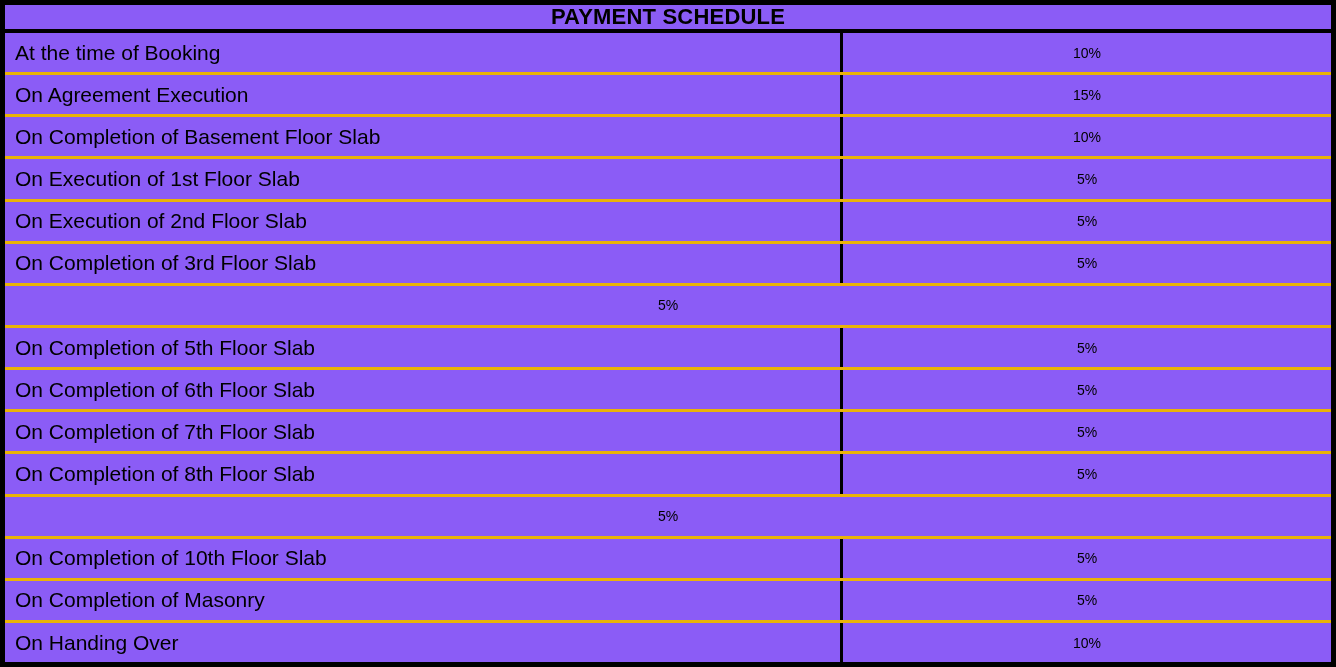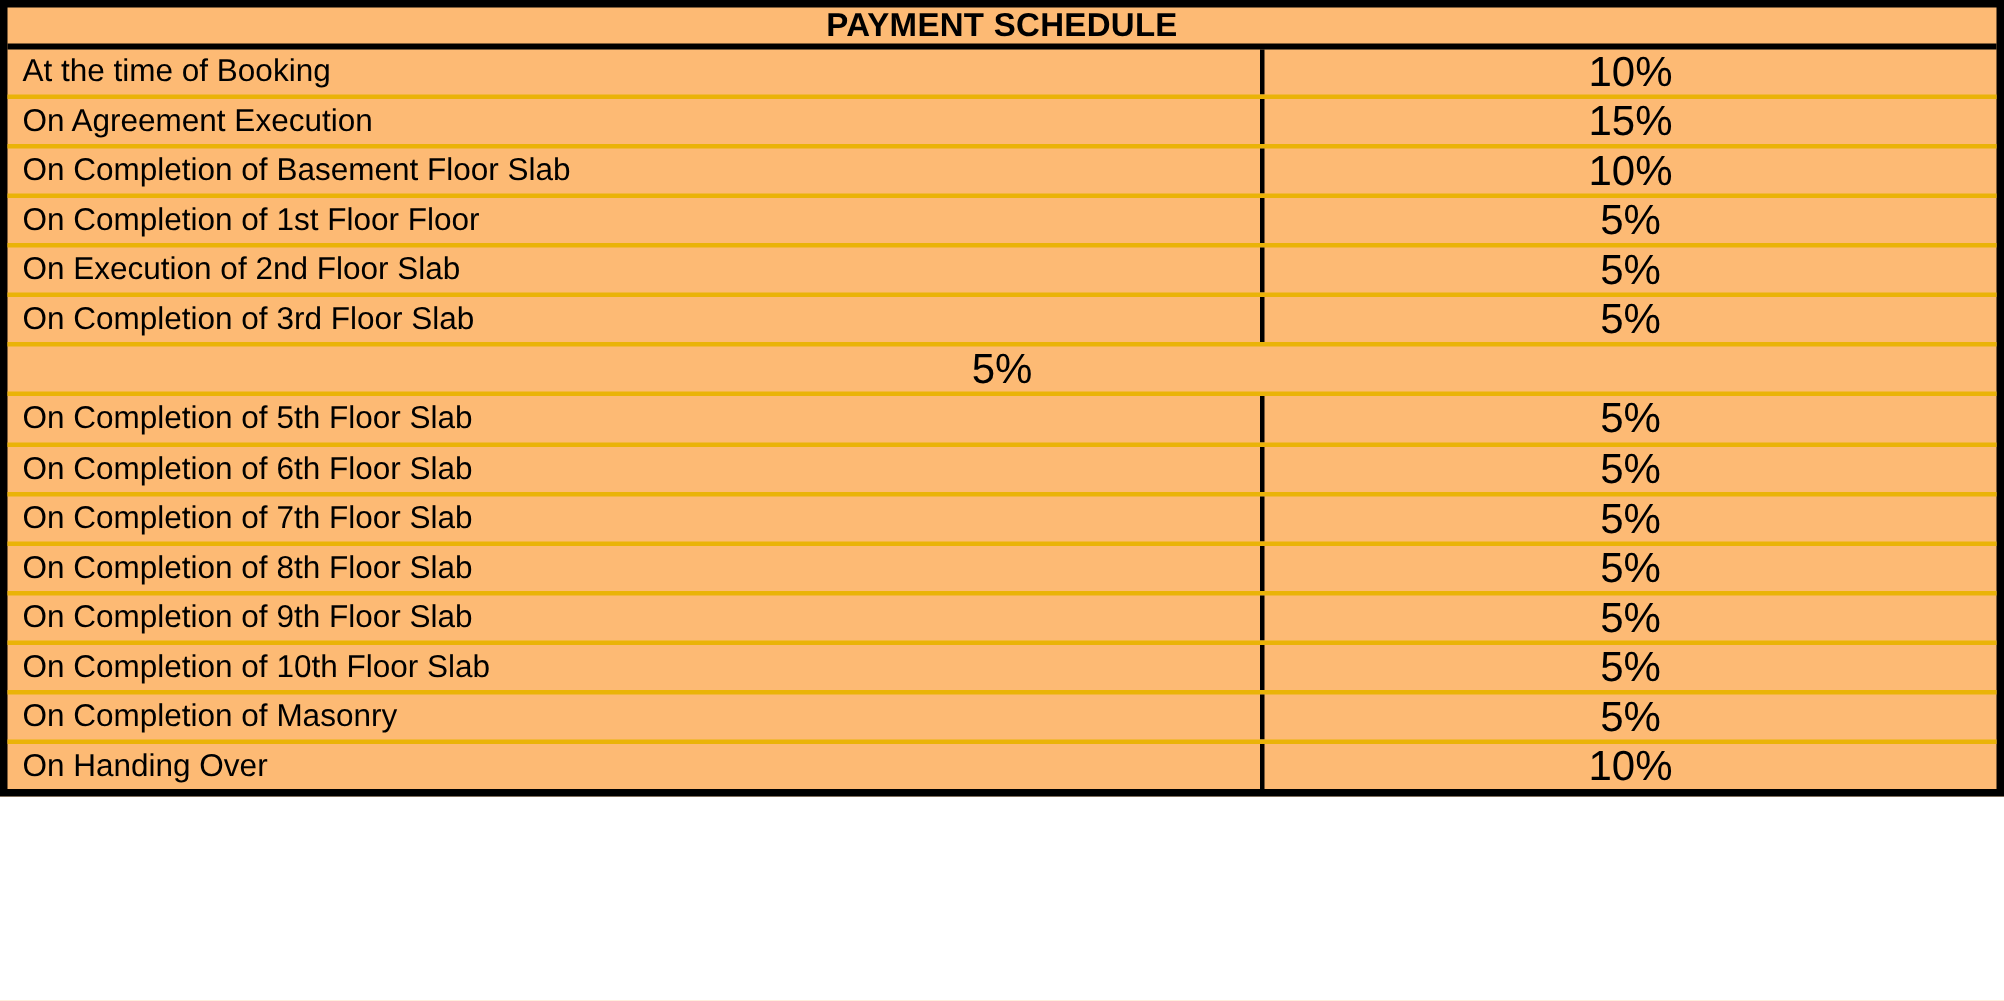--- a/index.html
+++ b/index.html
@@ -6,25 +6,25 @@
   html, body {
     width: 1336px;
     height: 667px;
     background: #ffffff;
     font-family: "Liberation Sans", sans-serif;
     color: #000000;
     overflow: hidden;
   }
   .payment-table {
     width: 1336px;
-    height: 531px;
+    height: 667px;
     border: 5px solid #000000;
     display: flex;
     flex-direction: column;
-    background: #fdba74;
+    background: #8b5cf6;
   }
   .table-header {
     height: 28px;
     flex: 0 0 auto;
     border-bottom: 4px solid #000000;
     display: flex;
     align-items: center;
     justify-content: center;
     font-size: 22px;
     font-weight: bold;
@@ -53,21 +53,21 @@
     padding-left: 10px;
     font-size: 21px;
     white-space: nowrap;
     overflow: hidden;
   }
   .percent-cell {
     flex: 1 1 auto;
     display: flex;
     align-items: center;
     justify-content: center;
-    font-size: 28px;
+    font-size: 14px;
   }
 </style>
 </head>
 <body>
 
 <div class="payment-table">
   <div class="table-header">PAYMENT SCHEDULE</div>
   <div class="table-rows">
   <div class="table-row">
     <div class="milestone-cell">At the time of Booking</div>
@@ -78,21 +78,21 @@
     <div class="milestone-cell">On Agreement Execution</div>
     <div class="percent-cell">15%</div>
   </div>
 
   <div class="table-row">
     <div class="milestone-cell">On Completion of Basement Floor Slab</div>
     <div class="percent-cell">10%</div>
   </div>
 
   <div class="table-row">
-    <div class="milestone-cell">On Completion of 1st Floor Floor</div>
+    <div class="milestone-cell">On Execution of 1st Floor Slab</div>
     <div class="percent-cell">5%</div>
   </div>
 
   <div class="table-row">
     <div class="milestone-cell">On Execution of 2nd Floor Slab</div>
     <div class="percent-cell">5%</div>
   </div>
 
   <div class="table-row">
     <div class="milestone-cell">On Completion of 3rd Floor Slab</div>
@@ -117,21 +117,20 @@
     <div class="milestone-cell">On Completion of 7th Floor Slab</div>
     <div class="percent-cell">5%</div>
   </div>
 
   <div class="table-row">
     <div class="milestone-cell">On Completion of 8th Floor Slab</div>
     <div class="percent-cell">5%</div>
   </div>
 
   <div class="table-row">
-    <div class="milestone-cell">On Completion of 9th Floor Slab</div>
     <div class="percent-cell">5%</div>
   </div>
 
   <div class="table-row">
     <div class="milestone-cell">On Completion of 10th Floor Slab</div>
     <div class="percent-cell">5%</div>
   </div>
 
   <div class="table-row">
     <div class="milestone-cell">On Completion of Masonry</div>

